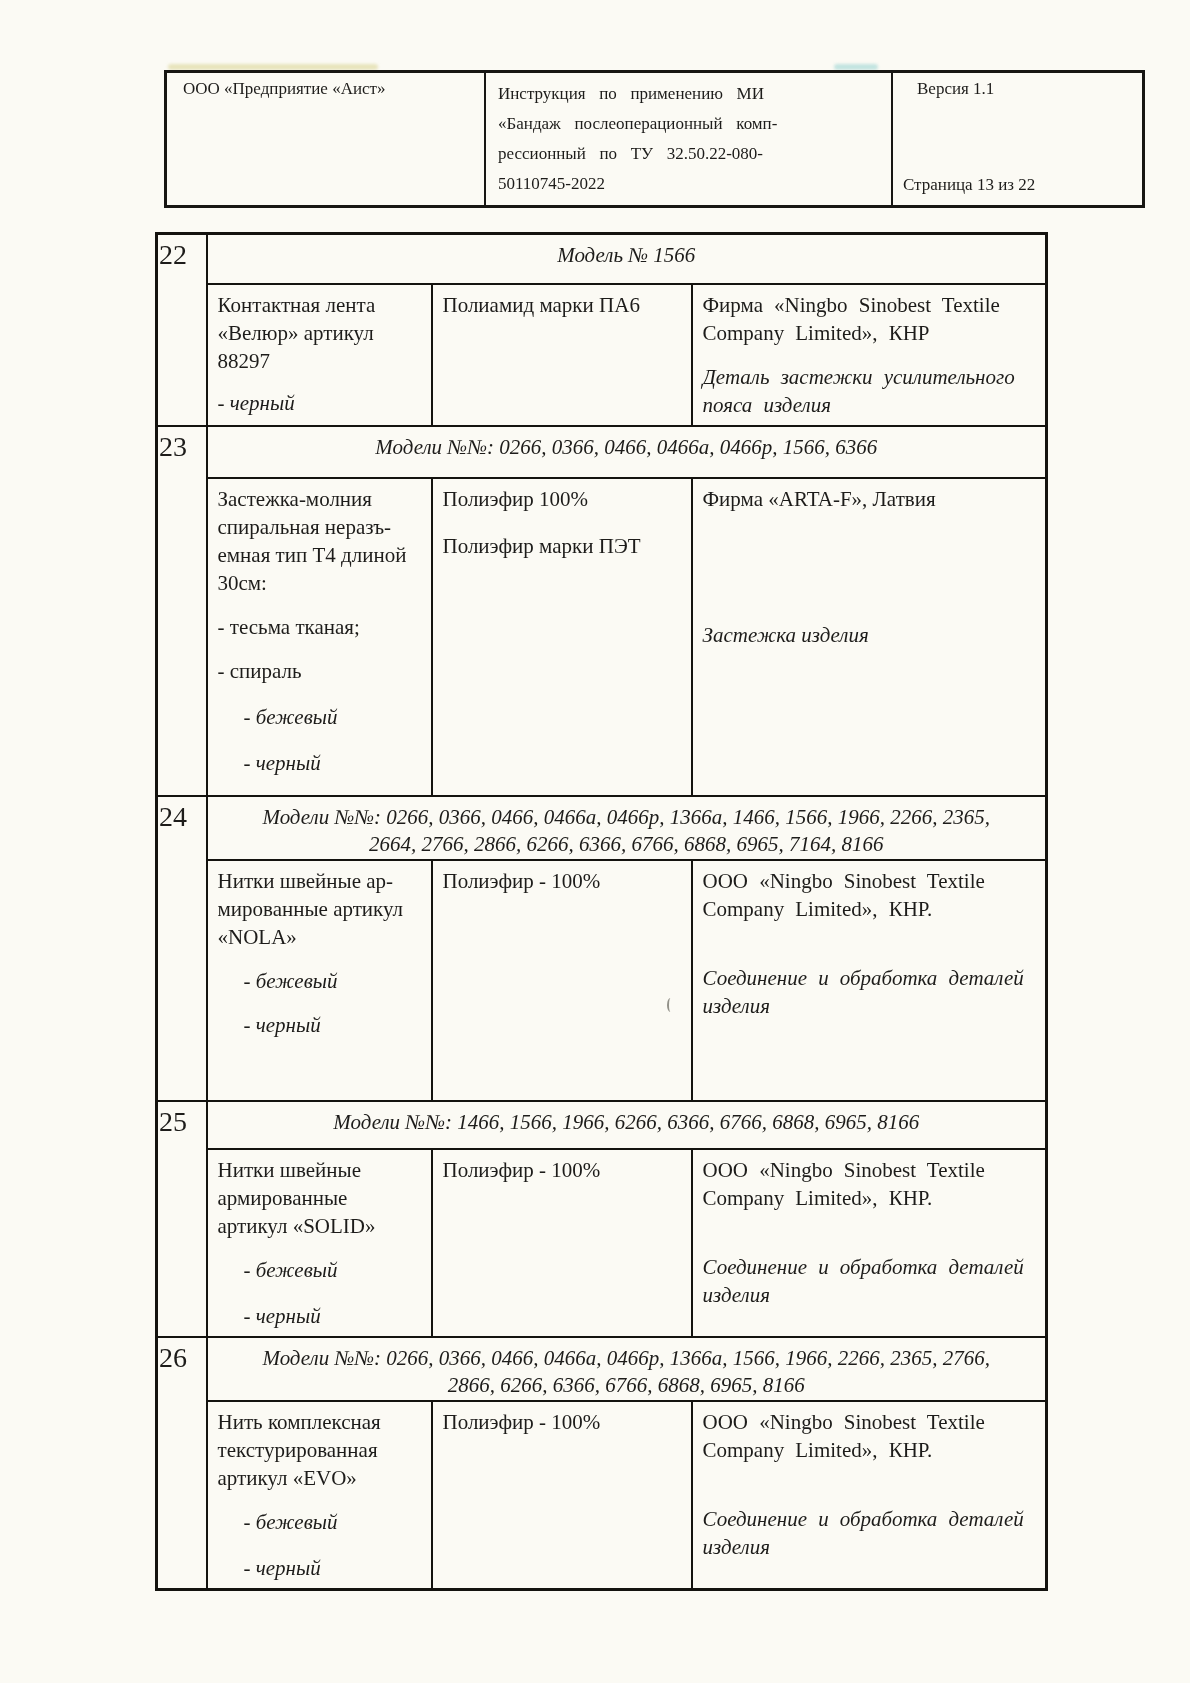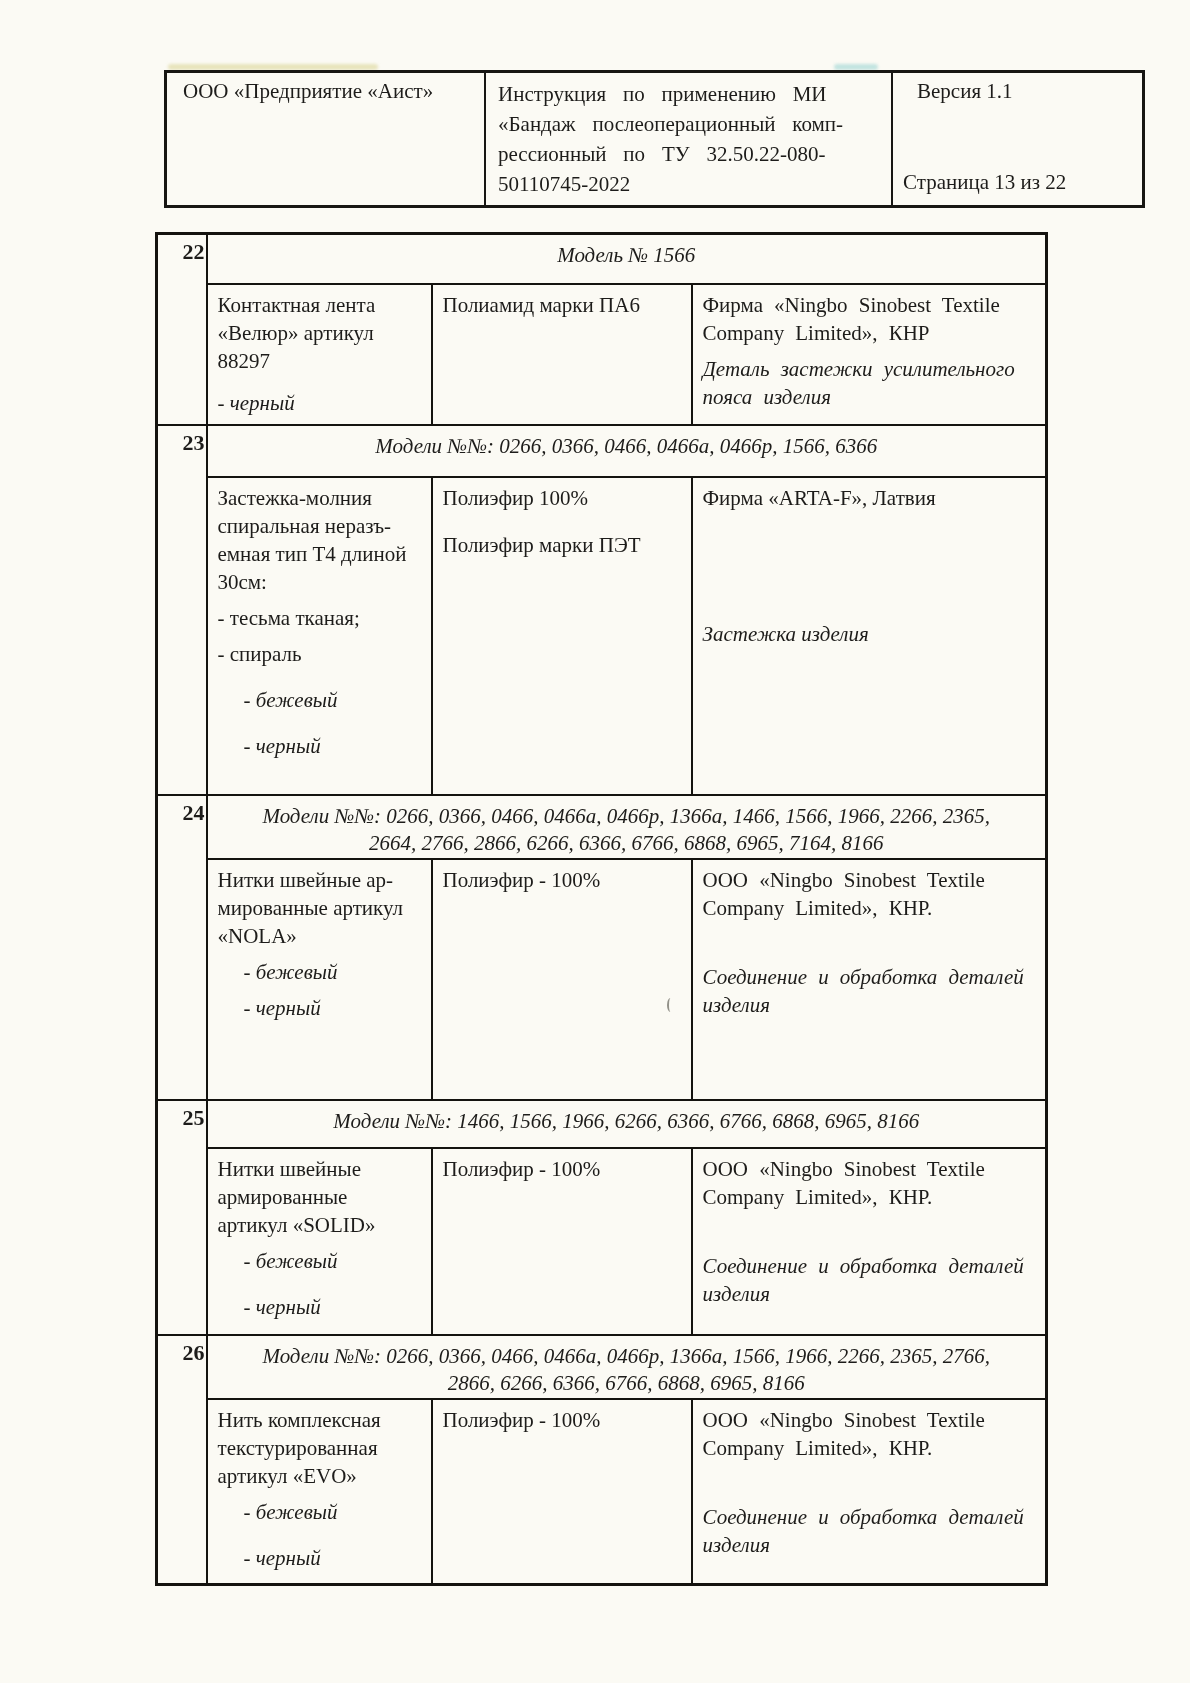--- a/index.html
+++ b/index.html
@@ -10,52 +10,52 @@
     color:#1d1c1a;
     position:relative;
     overflow:hidden;
   }
   .page{position:absolute;inset:0;}
 
   
   table{border-collapse:collapse;table-layout:fixed;}
   .hdr{
     position:absolute;left:164px;top:70px;width:873px;
-    font-size:21px;
+    font-size:17px;
   }
   .hdr td{border:2px solid #171613;vertical-align:top;}
   .hdr{border:3px solid #171613;}
   .hc1{width:291px;vertical-align:middle;padding:6px 10px 6px 16px;}
   .hc2{width:381px;padding:6px 12px;line-height:30px;}
   .hc3{width:201px;padding:6px 24px;position:relative;height:118px;}
   .hc3 .pagenum{position:absolute;left:10px;bottom:10px;}
 
   
   .main{
     position:absolute;left:155px;top:232px;width:890px;
     font-size:21px;border:3px solid #14130f;
   }
   .main td{border:2px solid #14130f;}
   .num{
-    text-align:right;vertical-align:top;
-    padding-top:4px;font-size:22px;font-weight:bold;
+    text-align:left;vertical-align:top;
+    padding-top:4px;font-size:28px;
   }
   .band{
     text-align:center;vertical-align:top;
     font-style:italic;padding-top:7px;
     line-height:27px;white-space:pre-line;
   }
   .body td{vertical-align:top;padding:6px 12px 6px 10px;line-height:28px;}
   p{margin:0;white-space:pre-line;}
   .it{font-style:italic;}
   .ind{padding-left:26px;}
   .ws{word-spacing:0.28em;}
   .ws2{word-spacing:0.55em;}
   .mt14{margin-top:14px;}
-  .mt16{margin-top:8px;}
+  .mt16{margin-top:16px;}
   .mt18{margin-top:18px;}
   .mt19{margin-top:19px;}
   .mt41{margin-top:41px;}
   .mt108{margin-top:108px;}
   .mt182{}
   
   .bh1{height:50px;} .rh1{height:141px;}
   .bh2{height:52px;} .rh2{height:318px;}
   .bh3{height:54px;} .rh3{height:241px;}
   .bh4{height:48px;} .rh4{height:187px;}

